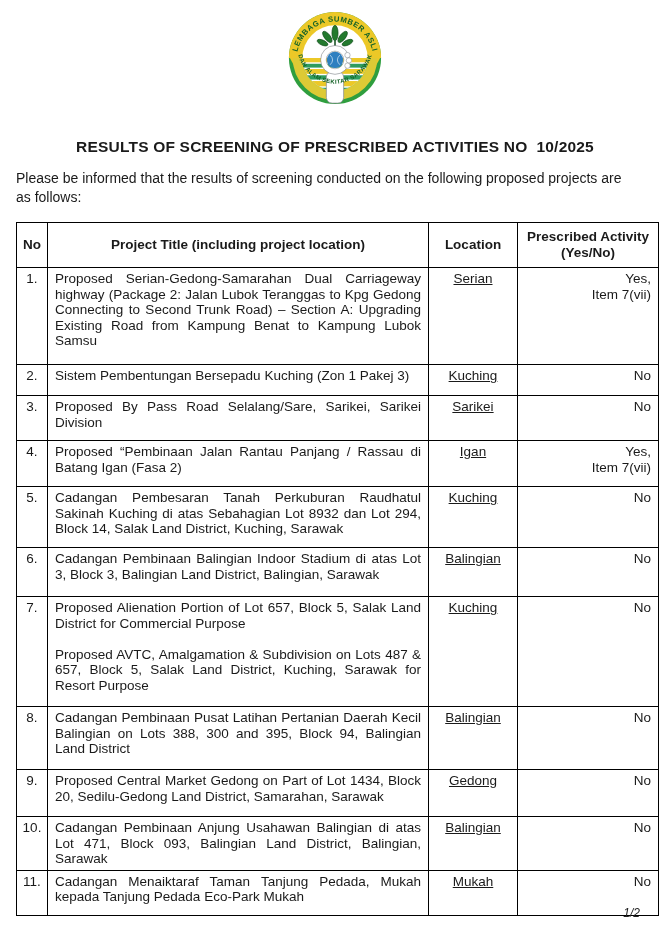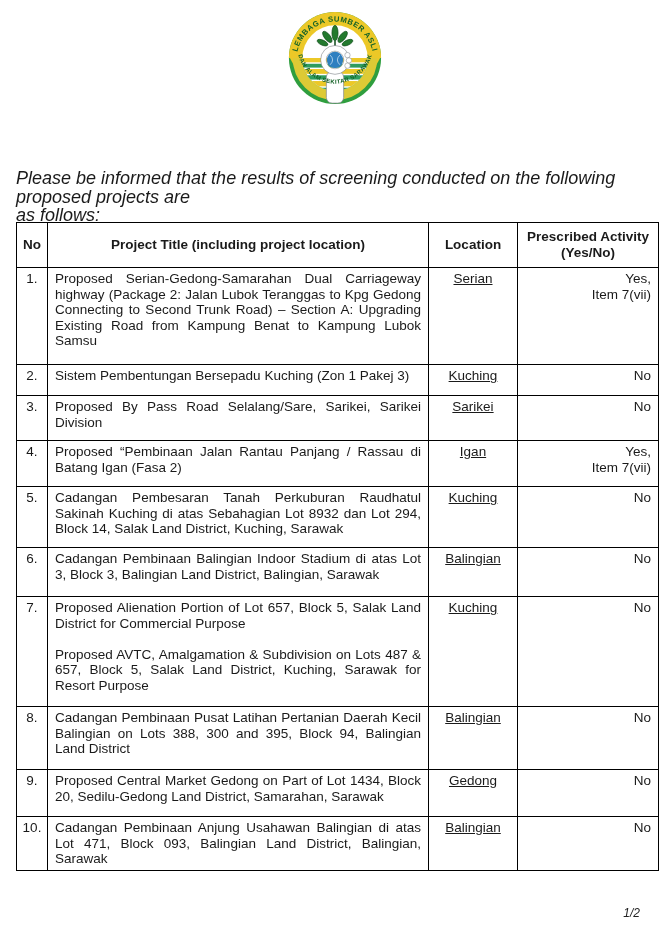--- a/index.html
+++ b/index.html
@@ -22,23 +22,22 @@
   .doc-title {
     position: absolute; top: 138px; left: 0; width: 670px;
     text-align: center;
     font-size: 15.5px; font-weight: bold;
     white-space: pre-wrap;
     letter-spacing: 0.2px;
   }
 
   .intro {
     position: absolute; top: 169px; left: 16px; width: 642px;
-    font-size: 18px; line-height: 18.5px;
+    font-size: 14px; line-height: 18.5px;
     white-space: pre-line;
-    font-style: italic;
   }
 
   table.results {
     position: absolute; top: 222px; left: 16px;
     width: 642px;
     border-collapse: collapse;
     table-layout: fixed;
     padding-left: 35px;
   }
   .results th, .results td {
@@ -128,20 +127,21 @@
 
       <text font-family="Liberation Sans, sans-serif" font-size="8" font-weight="bold" fill="#156327" letter-spacing="0.6">
         <textPath href="#topArc" startOffset="50%" text-anchor="middle">LEMBAGA SUMBER ASLI</textPath>
       </text>
       <text font-family="Liberation Sans, sans-serif" font-size="6.2" font-weight="bold" fill="#156327" letter-spacing="0.4">
         <textPath href="#botArc" startOffset="50%" text-anchor="middle">DAN ALAM SEKITAR SARAWAK</textPath>
       </text>
     </svg>
   </div>
 
+  <div class="doc-title">RESULTS OF SCREENING OF PRESCRIBED ACTIVITIES NO  10/2025</div>
 
   <p class="intro">Please be informed that the results of screening conducted on the following proposed projects are
 as follows:</p>
 
   <table class="results">
     <colgroup>
       <col style="width:31px">
         <col style="width:381px">
         <col style="width:89px">
         <col style="width:141px">
@@ -213,18 +213,24 @@
       <td class="c-title">Proposed Central Market Gedong on Part of Lot 1434, Block 20, Sedilu-Gedong Land District, Samarahan, Sarawak</td>
       <td class="c-loc">Gedong</td>
       <td class="c-act">No</td>
     </tr>
         <tr style="height: 33px;">
       <td class="c-no">10.</td>
       <td class="c-title">Cadangan Pembinaan Anjung Usahawan Balingian di atas Lot 471, Block 093, Balingian Land District, Balingian, Sarawak</td>
       <td class="c-loc">Balingian</td>
       <td class="c-act">No</td>
     </tr>
+        <tr style="height: 45px;">
+      <td class="c-no">11.</td>
+      <td class="c-title">Cadangan Menaiktaraf Taman Tanjung Pedada, Mukah kepada Tanjung Pedada Eco-Park Mukah</td>
+      <td class="c-loc">Mukah</td>
+      <td class="c-act">No</td>
+    </tr>
       </tbody>
   </table>
 
   <div class="page-number">1/2</div>
 
 </div>
 
 </body></html>

